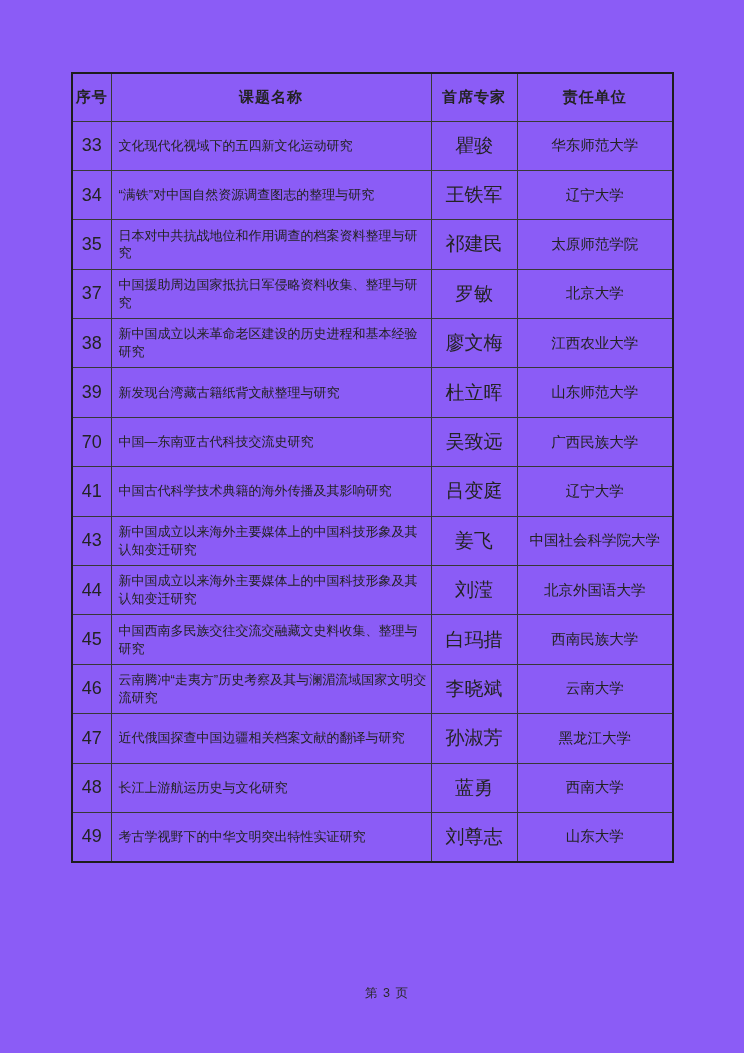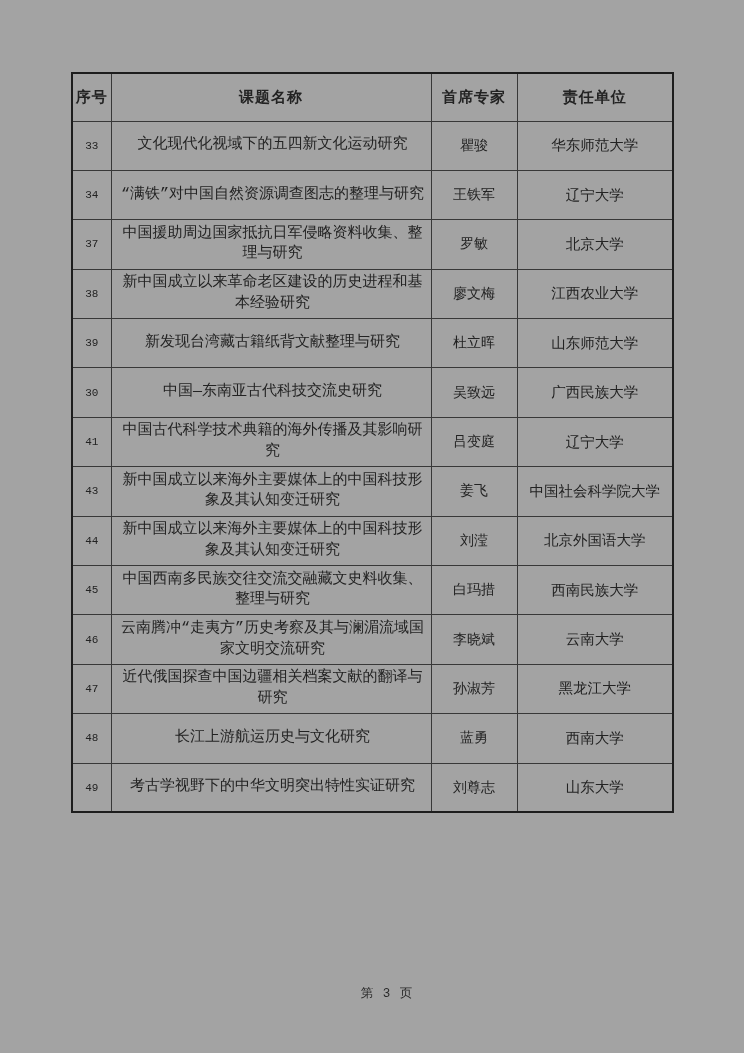--- a/index.html
+++ b/index.html
@@ -4,22 +4,22 @@
 <style>
   html, body {
     margin: 0;
     padding: 0;
     background: #ffffff;
   }
   .sheet {
     position: relative;
     width: 744px;
     height: 1053px;
-    background: #a3a3a3;
-    font-family: Liberation Mono, monospace;
+    background: #8b5cf6;
+    font-family: Liberation Sans, sans-serif;
     color: #232323;
     overflow: hidden;
   }
   table.grid {
     position: absolute;
     left: 71px;
     top: 72px;
     width: 601px;
     border-collapse: collapse;
     table-layout: fixed;
@@ -39,31 +39,31 @@
   thead tr { height: 48px; }
   thead th {
     font-weight: bold;
     font-size: 15px;
     text-align: center;
     letter-spacing: 1px;
   }
   tbody tr { height: 49.4px; }
   td.c-no {
     text-align: center;
-    font-size: 11px;
+    font-size: 18px;
   }
   td.c-title {
-    text-align: center;
+    text-align: left;
     padding: 2px 4px 2px 7px;
-    font-size: 15px;
+    font-size: 13px;
     line-height: 1.38;
   }
   td.c-expert {
     text-align: center;
-    font-size: 14px;
+    font-size: 19px;
   }
   td.c-unit {
     text-align: center;
     font-size: 14.5px;
   }
   .footer {
     position: absolute;
     left: 15px;
     top: 985px;
     width: 100%;
@@ -101,20 +101,26 @@
     <td class="c-unit">华东师范大学</td>
   </tr>
 
   <tr>
     <td class="c-no">34</td>
     <td class="c-title">“满铁”对中国自然资源调查图志的整理与研究</td>
     <td class="c-expert">王铁军</td>
     <td class="c-unit">辽宁大学</td>
   </tr>
 
+  <tr>
+    <td class="c-no">35</td>
+    <td class="c-title">日本对中共抗战地位和作用调查的档案资料整理与研究</td>
+    <td class="c-expert">祁建民</td>
+    <td class="c-unit">太原师范学院</td>
+  </tr>
 
 
   <tr>
     <td class="c-no">37</td>
     <td class="c-title">中国援助周边国家抵抗日军侵略资料收集、整理与研究</td>
     <td class="c-expert">罗敏</td>
     <td class="c-unit">北京大学</td>
   </tr>
 
   <tr>
@@ -125,21 +131,21 @@
   </tr>
 
   <tr>
     <td class="c-no">39</td>
     <td class="c-title">新发现台湾藏古籍纸背文献整理与研究</td>
     <td class="c-expert">杜立晖</td>
     <td class="c-unit">山东师范大学</td>
   </tr>
 
   <tr>
-    <td class="c-no">30</td>
+    <td class="c-no">70</td>
     <td class="c-title">中国—东南亚古代科技交流史研究</td>
     <td class="c-expert">吴致远</td>
     <td class="c-unit">广西民族大学</td>
   </tr>
 
   <tr>
     <td class="c-no">41</td>
     <td class="c-title">中国古代科学技术典籍的海外传播及其影响研究</td>
     <td class="c-expert">吕变庭</td>
     <td class="c-unit">辽宁大学</td>

